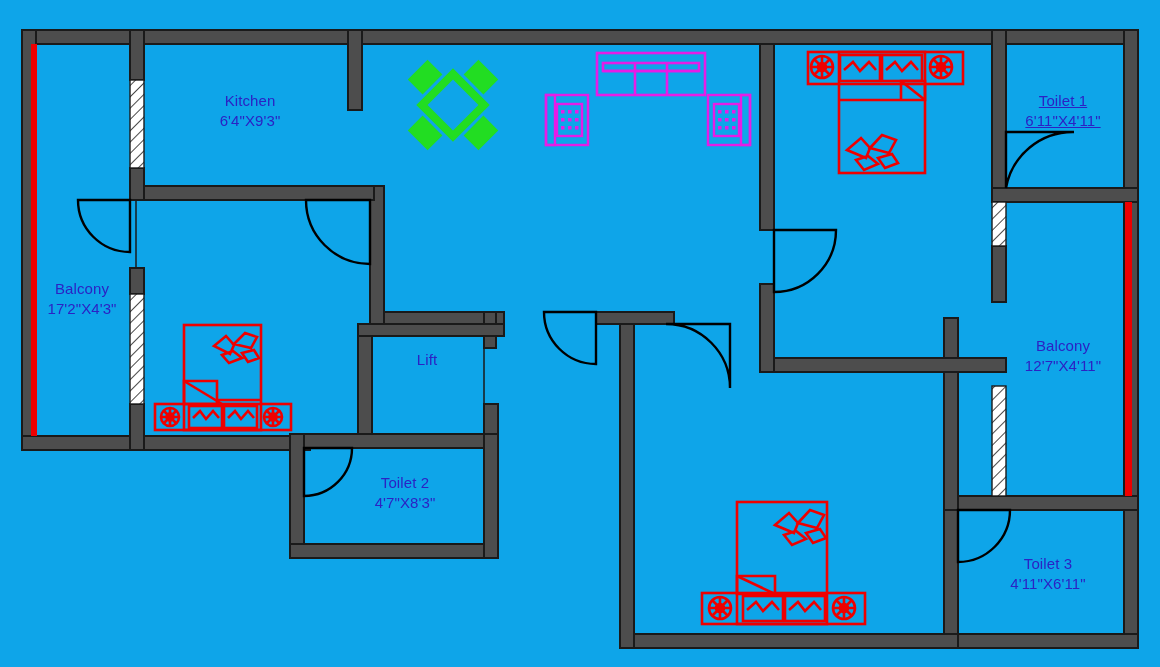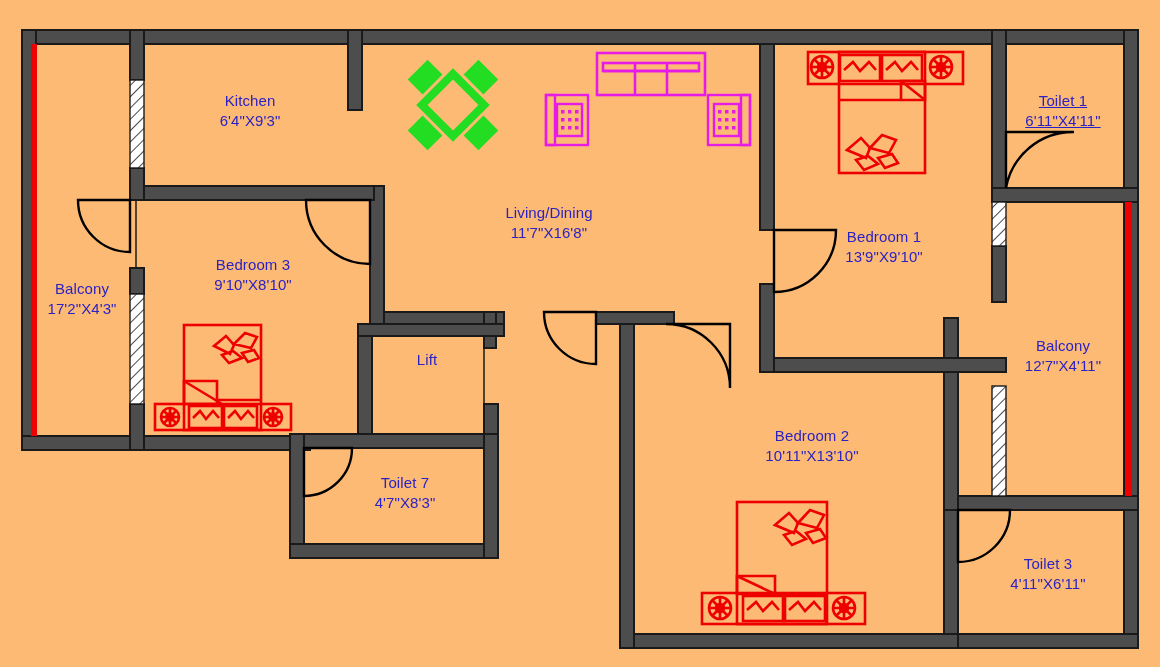--- a/index.html
+++ b/index.html
@@ -8,21 +8,21 @@
     padding: 0;
     background: #ffffff;
   }
   body {
     font-family: "Liberation Sans", sans-serif;
   }
   #plan-root {
     position: relative;
     width: 1160px;
     height: 667px;
-    background: #fdba74;
+    background: #0ea5e9;
     overflow: hidden;
   }
   #plan-svg {
     position: absolute;
     left: 0;
     top: 0;
     width: 1160px;
     height: 667px;
   }
   .room-label {
@@ -310,48 +310,32 @@
   <div class="room-label" style="left:250px; top:91px;">
     <span class="lbl-name">Kitchen</span>
     <span class="lbl-dim">6'4"X9'3"</span>
   </div>
 
   <div class="room-label" style="left:82px; top:279px;">
     <span class="lbl-name">Balcony</span>
     <span class="lbl-dim">17'2"X4'3"</span>
   </div>
 
-  <div class="room-label" style="left:253px; top:255px;">
-    <span class="lbl-name">Bedroom 3</span>
-    <span class="lbl-dim">9'10"X8'10"</span>
-  </div>
-
-  <div class="room-label" style="left:549px; top:203px;">
-    <span class="lbl-name">Living/Dining</span>
-    <span class="lbl-dim">11'7"X16'8"</span>
-  </div>
+
 
   <div class="room-label" style="left:427px; top:350px;">
     <span class="lbl-name">Lift</span>
   </div>
 
   <div class="room-label" style="left:405px; top:473px;">
-    <span class="lbl-name">Toilet 7</span>
+    <span class="lbl-name">Toilet 2</span>
     <span class="lbl-dim">4'7"X8'3"</span>
   </div>
 
-  <div class="room-label" style="left:884px; top:227px;">
-    <span class="lbl-name">Bedroom 1</span>
-    <span class="lbl-dim">13'9"X9'10"</span>
-  </div>
-
-  <div class="room-label" style="left:812px; top:426px;">
-    <span class="lbl-name">Bedroom 2</span>
-    <span class="lbl-dim">10'11"X13'10"</span>
-  </div>
+
 
   <div class="room-label" style="left:1063px; top:91px;text-decoration:underline;">
     <span class="lbl-name">Toilet 1</span>
     <span class="lbl-dim">6'11"X4'11"</span>
   </div>
 
   <div class="room-label" style="left:1063px; top:336px;">
     <span class="lbl-name">Balcony</span>
     <span class="lbl-dim">12'7"X4'11"</span>
   </div>

